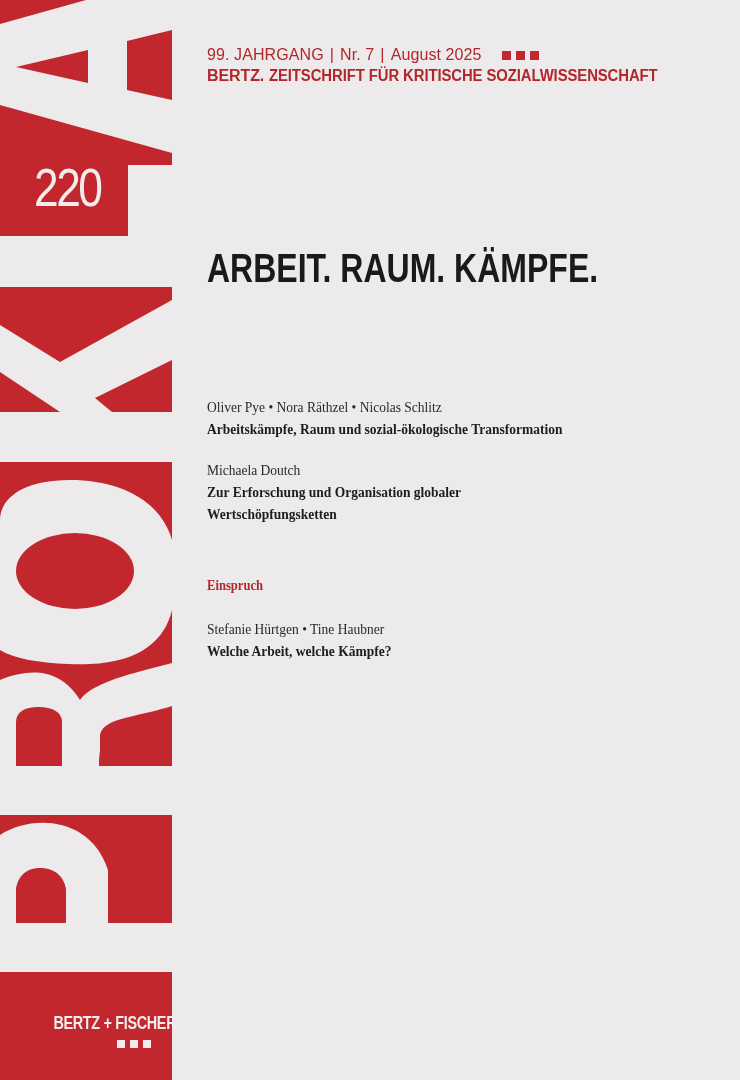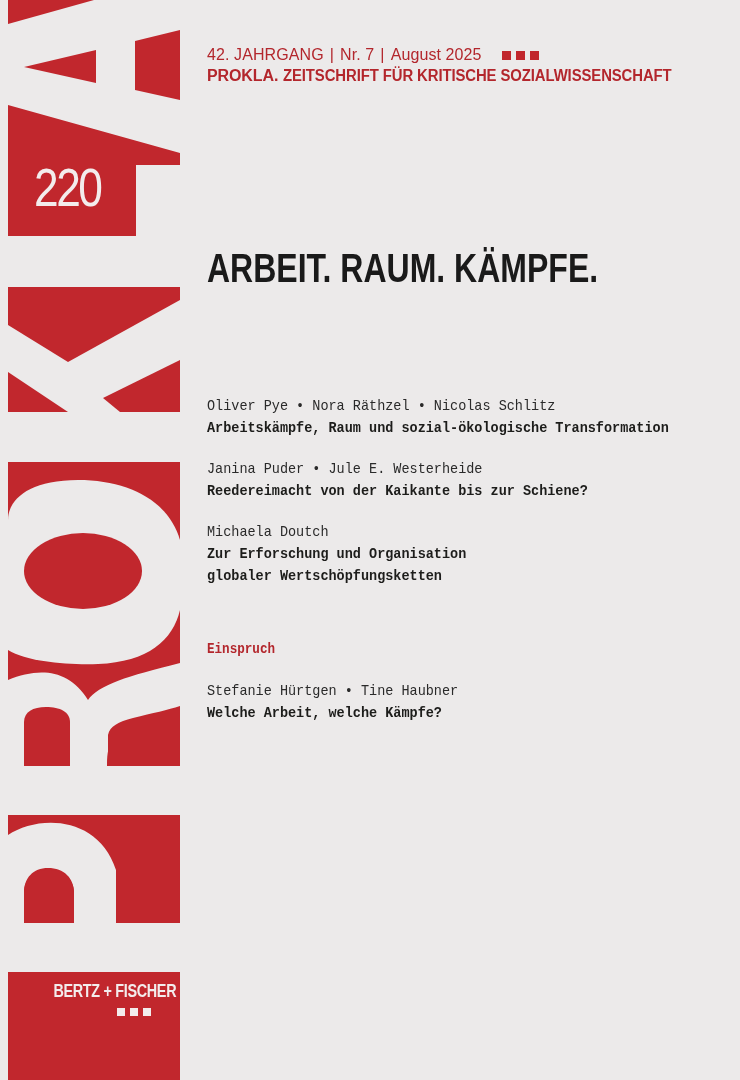--- a/index.html
+++ b/index.html
@@ -4,32 +4,32 @@
   <style>
     html, body { margin: 0; padding: 0; }
     body {
       width: 740px; height: 1080px; overflow: hidden;
       background: #ECEAEA;
       position: relative;
       font-family: "DejaVu Sans", "Liberation Sans", sans-serif;
       color: #1d1d1b;
     }
     .spine {
-      position: absolute; left: 0; top: 0; width: 180px; height: 1080px; padding-left: 8px;
+      position: absolute; left: 0; top: 0; width: 180px; height: 1080px;
     }
     .spine svg { display: block; }
     .issue-number {
       position: absolute; left: 34px; top: 160px;
       font-family: "Liberation Sans", "DejaVu Sans", sans-serif;
       font-size: 54px; font-weight: 300; color: #F3ECEC;
       letter-spacing: -3px; line-height: 1;
       transform: scaleX(0.82); transform-origin: left top;
     }
     .publisher {
-      position: absolute; left: 29px; top: 982px;
+      position: absolute; left: 29px; top: 1014px;
       width: 122px; text-align: right;
     }
     .publisher-name {
       font-family: "Liberation Sans", "DejaVu Sans", sans-serif;
       font-size: 18px; font-weight: 700; color: #F3ECEC;
       letter-spacing: -0.4px; line-height: 1;
       transform: scaleX(0.8); transform-origin: right top;
       white-space: nowrap;
     }
     .publisher-squares {
@@ -62,21 +62,21 @@
       position: absolute; left: 207px; top: 248px;
       font-family: "Liberation Sans", "DejaVu Sans", sans-serif;
       font-size: 40px; font-weight: 700; color: #1a1a1a;
       letter-spacing: 0px; line-height: 1;
       transform: scaleX(0.8); transform-origin: left top;
       white-space: nowrap;
     }
 
     .toc {
       position: absolute; left: 207px; top: 396px; width: 500px;
-      font-family: Liberation Mono, monospace;
+      font-family: Liberation Serif, serif;
     }
     .toc-entry { margin-bottom: 19px; }
     .toc-authors {
       font-size: 15px; color: #2a2a2a; line-height: 22px; white-space: nowrap;
       transform: scaleX(0.9); transform-origin: left; 
     }
     .toc-title {
       font-size: 15px; font-weight: 700; color: #1d1d1b; line-height: 22px;
       transform: scaleX(0.9); transform-origin: left;
       width: 520px;
@@ -140,47 +140,43 @@
     <div class="publisher-squares">
       <span></span>
         <span></span>
         <span></span>
     </div>
   </div>
 </div>
 
 <div class="masthead">
   <div class="masthead-line1">
-    <span>42. JAHRGANG</span>
+    <span>99. JAHRGANG</span>
     <span class="sep">|</span>
     <span>Nr. 7</span>
     <span class="sep">|</span>
     <span>August 2025</span>
     <span class="masthead-squares">
       <span></span>
         <span></span>
         <span></span>
     </span>
   </div>
   <div class="masthead-line2">
-    <span class="brand">PROKLA.</span>
+    <span class="brand">BERTZ.</span>
     <span class="subtitle">ZEITSCHRIFT FÜR KRITISCHE SOZIALWISSENSCHAFT</span>
   </div>
 </div>
 
 <div class="issue-title">ARBEIT. RAUM. KÄMPFE.</div>
 
 <div class="toc">
   <div class="toc-entry">
     <div class="toc-authors">Oliver Pye • Nora Räthzel • Nicolas Schlitz</div>
     <div class="toc-title">Arbeitskämpfe, Raum und sozial-ökologische Transformation</div>
-  </div>
-  <div class="toc-entry">
-    <div class="toc-authors">Janina Puder • Jule E. Westerheide</div>
-    <div class="toc-title">Reedereimacht von der Kaikante bis zur Schiene?</div>
   </div>
   <div class="toc-entry multi">
     <div class="toc-authors">Michaela Doutch</div>
     <div class="toc-title">Zur Erforschung und Organisation globaler Wertschöpfungsketten</div>
   </div>
 
   <div class="toc-section">Einspruch</div>
 
   <div class="toc-entry">
     <div class="toc-authors">Stefanie Hürtgen • Tine Haubner</div>

